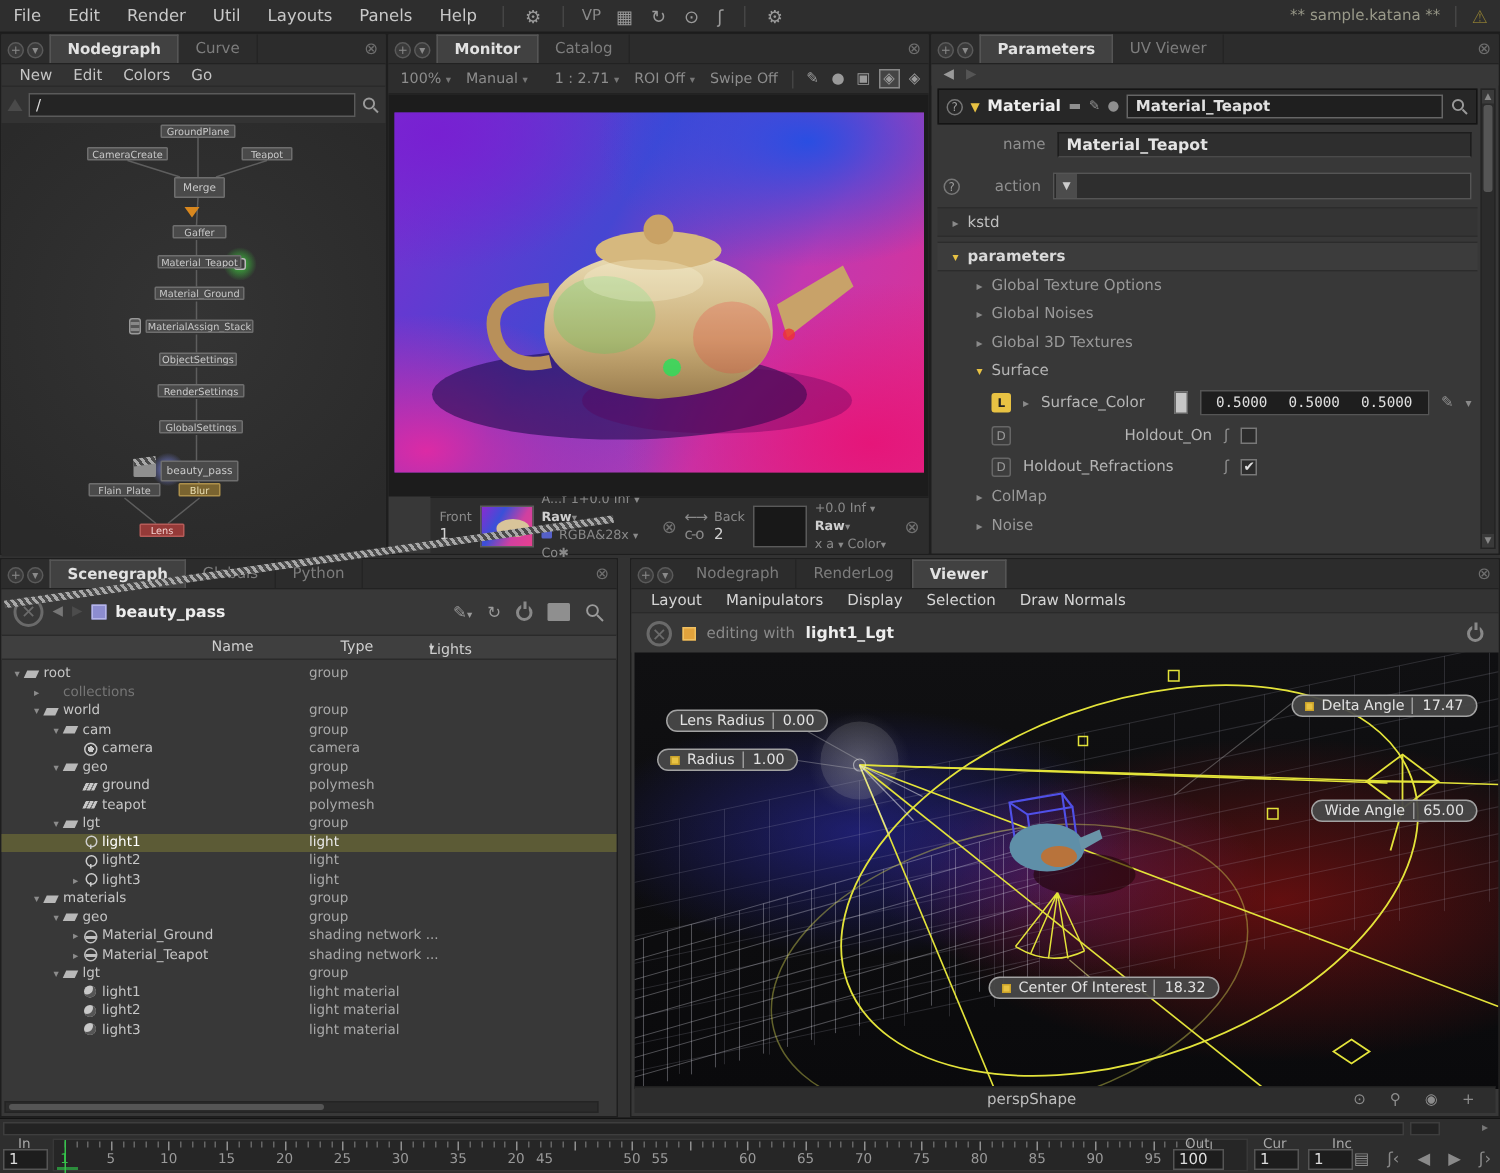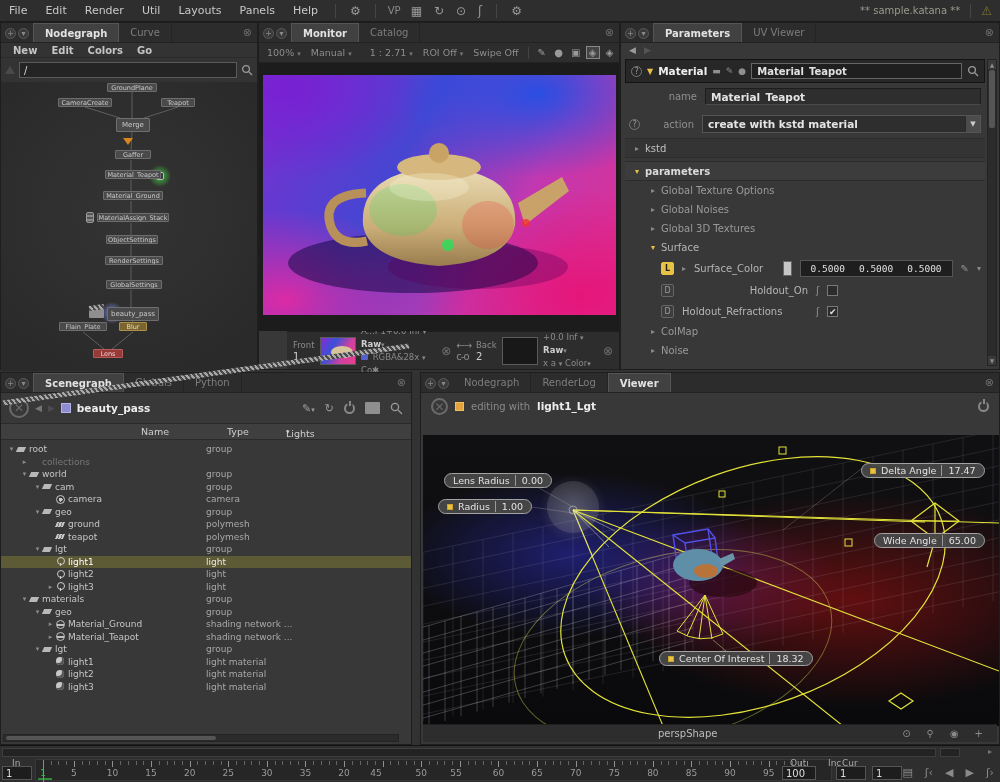--- a/index.html
+++ b/index.html
@@ -26,21 +26,21 @@
   .tabbtn { width:11px; height:11px; border:1px solid #5a5a5a; border-radius:50%; color:#8a8a8a;
             font-size:8px; line-height:9px; text-align:center; background:#3a3a3a; }
   .tab { padding:0 11px; height:19px; line-height:19px; font-size:10px; color:#7d7d7d; border-right:1px solid #242424; }
   .tab.active { background:#414141; color:#e2e2e2; border:1px solid #555; border-bottom:none; font-weight:bold; }
   .tabclose { margin-left:auto; color:#6e6e6e; font-size:11px; padding:0 5px 3px 0; }
 
   
   #nodegraph { left:0; top:22px; width:258px; height:348px; }
   .ng-menurow { height:15px; display:flex; gap:2px; align-items:center; font-size:10px; color:#c5c5c5;
                 background:#333; border-bottom:1px solid #2a2a2a; padding-left:6px; }
-  .ng-menurow span { padding:0 6px;font-weight:bold; }
+  .ng-menurow span { padding:0 6px; }
   .ng-searchrow { height:24px; display:flex; align-items:center; background:#333; padding:0 4px; gap:4px; }
   .ng-flag { width:0; height:0; border-left:5px solid transparent; border-right:5px solid transparent;
              border-bottom:8px solid #4a4a4a; }
   .ng-search { flex:1; height:16px; background:#242424; border:1px solid #5a5a5a; color:#ddd;
                font-size:10px; padding:0 4px; font-family:"DejaVu Sans",sans-serif; }
   #ng-canvas { position:relative; height:289px; overflow:hidden;
                background:radial-gradient(circle at 50% 45%, #343434 0%, #2a2a2a 85%); }
   .ng-node { position:absolute; height:9px; line-height:8px; font-size:6.5px; color:#c9c9c9;
              background:#4a4a4a; border:1px solid #6e6e6e; border-radius:1px; text-align:center;
              overflow:hidden; white-space:nowrap; z-index:3; }
@@ -440,21 +440,20 @@
         </svg>
       </div>
       <div class="param-row">
         <span class="p-label">name</span>
         <input class="p-input" value="Material_Teapot" style="">
       </div>
       <div class="param-row">
         <span class="q-ic" style="margin-left:4px">?</span>
         <span class="p-label" style="width:46px">action</span>
         <div class="p-select">
-          <span class="val">create with kstd material</span>
           <span class="btn">▼</span>
         </div>
       </div>
       <div class="p-strip">
         <span class="tri-g">▸</span>
           <span>kstd</span>
       </div>
       <div class="p-strip hdr" style="margin-top:3px">
         <span class="tri-y">▾</span>
           <span>parameters</span>
@@ -703,20 +702,27 @@
     <div class="tabbar">
       <div class="tabbtns">
         <span class="tabbtn">+</span>
         <span class="tabbtn">▾</span>
       </div>
       <span class="tab">Nodegraph</span>
       <span class="tab">RenderLog</span>
       <span class="tab active">Viewer</span>
       <span class="tabclose">⊗</span>
     </div>
+    <div id="vw-menu" class="vw-menurow">
+        <span>Layout</span>
+        <span>Manipulators</span>
+        <span>Display</span>
+        <span>Selection</span>
+        <span>Draw Normals</span>
+      </div>
     <div class="vw-status">
       <span class="bigx" style="width:17px;height:17px;line-height:14px">✕</span>
       <span class="orangesq"></span>
       <span class="vw-edit-pre">editing with</span>
       <span class="vw-edit-tgt">light1_Lgt</span>
       <span class="i-power"></span>
     </div>
     <div id="vp3d" class="vp3d">
       <svg width="576" height="291" viewBox="0 0 576 291">
         <g id="vp-grid" stroke="rgba(200,200,220,0.16)" stroke-width="0.7" transform="translate(-60,130) skewY(-12)">
@@ -921,33 +927,33 @@
         <div class="tick" style="left: 284.92px;"></div>
         <div class="tick" style="left: 292.64px;"></div>
         <div class="tick" style="left: 300.36px;"></div>
         <div class="tick major" style="left: 308.08px;"></div>
         <div class="tick-label" style="left: 308.08px;">20</div>
         <div class="tick" style="left: 315.8px;"></div>
         <div class="tick" style="left: 323.52px;"></div>
         <div class="tick" style="left: 331.24px;"></div>
         <div class="tick" style="left: 338.96px;"></div>
         <div class="tick major" style="left: 346.68px;"></div>
-        <div class="tick-label" style="left: 340px; text-align: right;">45</div>
+        <div class="tick-label" style="left: 327px; text-align: right;">45</div>
         <div class="tick" style="left: 354.4px;"></div>
         <div class="tick" style="left: 362.12px;"></div>
         <div class="tick" style="left: 369.84px;"></div>
         <div class="tick" style="left: 377.56px;"></div>
         <div class="tick major" style="left: 385.28px;"></div>
         <div class="tick-label" style="left: 385.28px;">50</div>
         <div class="tick" style="left: 393px;"></div>
         <div class="tick" style="left: 400.72px;"></div>
         <div class="tick" style="left: 408.44px;"></div>
         <div class="tick" style="left: 416.16px;"></div>
         <div class="tick major" style="left: 423.88px;"></div>
-        <div class="tick-label" style="left: 420px; text-align: center;">55</div>
+        <div class="tick-label" style="left: 404px; text-align: center;">55</div>
         <div class="tick" style="left: 431.6px;"></div>
         <div class="tick" style="left: 439.32px;"></div>
         <div class="tick" style="left: 447.04px;"></div>
         <div class="tick" style="left: 454.76px;"></div>
         <div class="tick major" style="left: 462.48px;"></div>
         <div class="tick-label" style="left: 462.48px;">60</div>
         <div class="tick" style="left: 470.2px;"></div>
         <div class="tick" style="left: 477.92px;"></div>
         <div class="tick" style="left: 485.64px;"></div>
         <div class="tick" style="left: 493.36px;"></div>
@@ -994,21 +1000,21 @@
         <div class="tick" style="left: 755.84px;"></div>
         <div class="tick" style="left: 763.56px;"></div>
         <div class="tick major" style="left: 771.28px;"></div>
         <div class="tick-label" style="left: 771.28px;">100</div>
         <div class="playhead" style="left: 7px;"></div>
       </div>
     <span class="tl-lbl" style="left:790px">Out</span>
     <input class="tl-field" style="left: 782px; width: 34px;" value="100">
     <span class="tl-lbl" style="left:842px">Cur</span>
     <input class="tl-field" style="left: 836px; width: 30px;" value="1">
-    <span class="tl-lbl" style="left:828px">Inc</span>
+    <span class="tl-lbl" style="left:888px">Inc</span>
     <input class="tl-field" style="left: 872px; width: 30px;" value="1">
     <div class="tl-icons">
       <span>▤</span>
       <span>ʃ‹</span>
       <span>◀</span>
       <span>▶</span>
       <span>ʃ›</span>
     </div>
   </div>
 </div>

